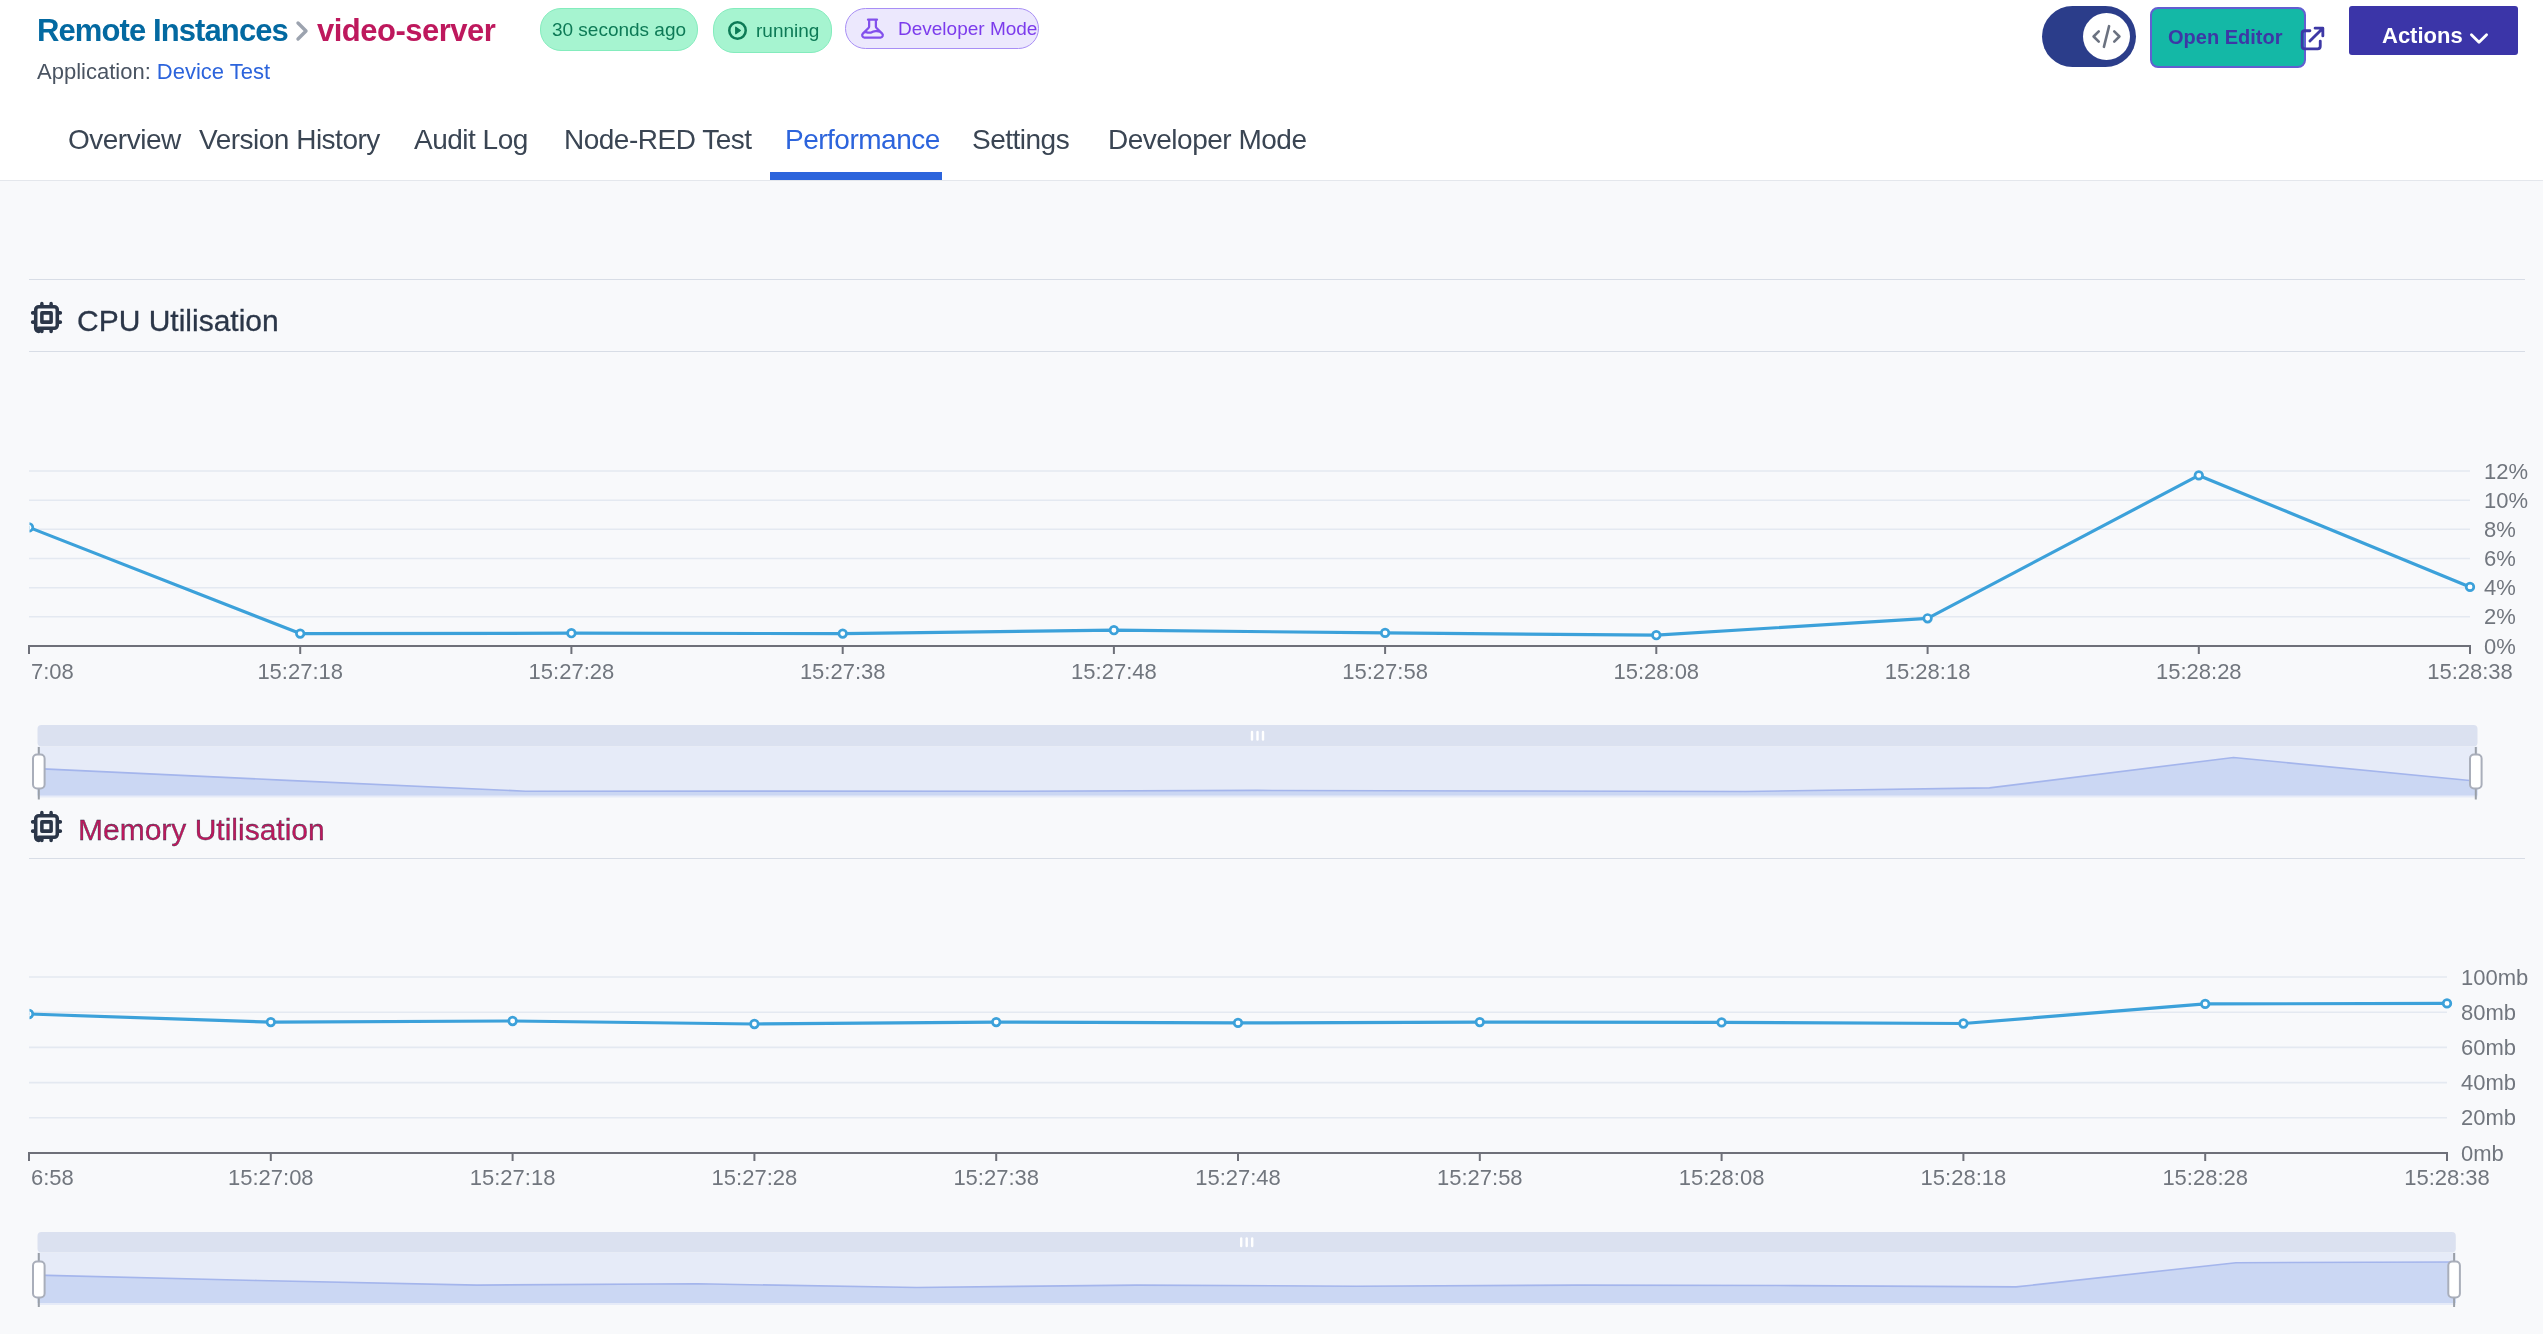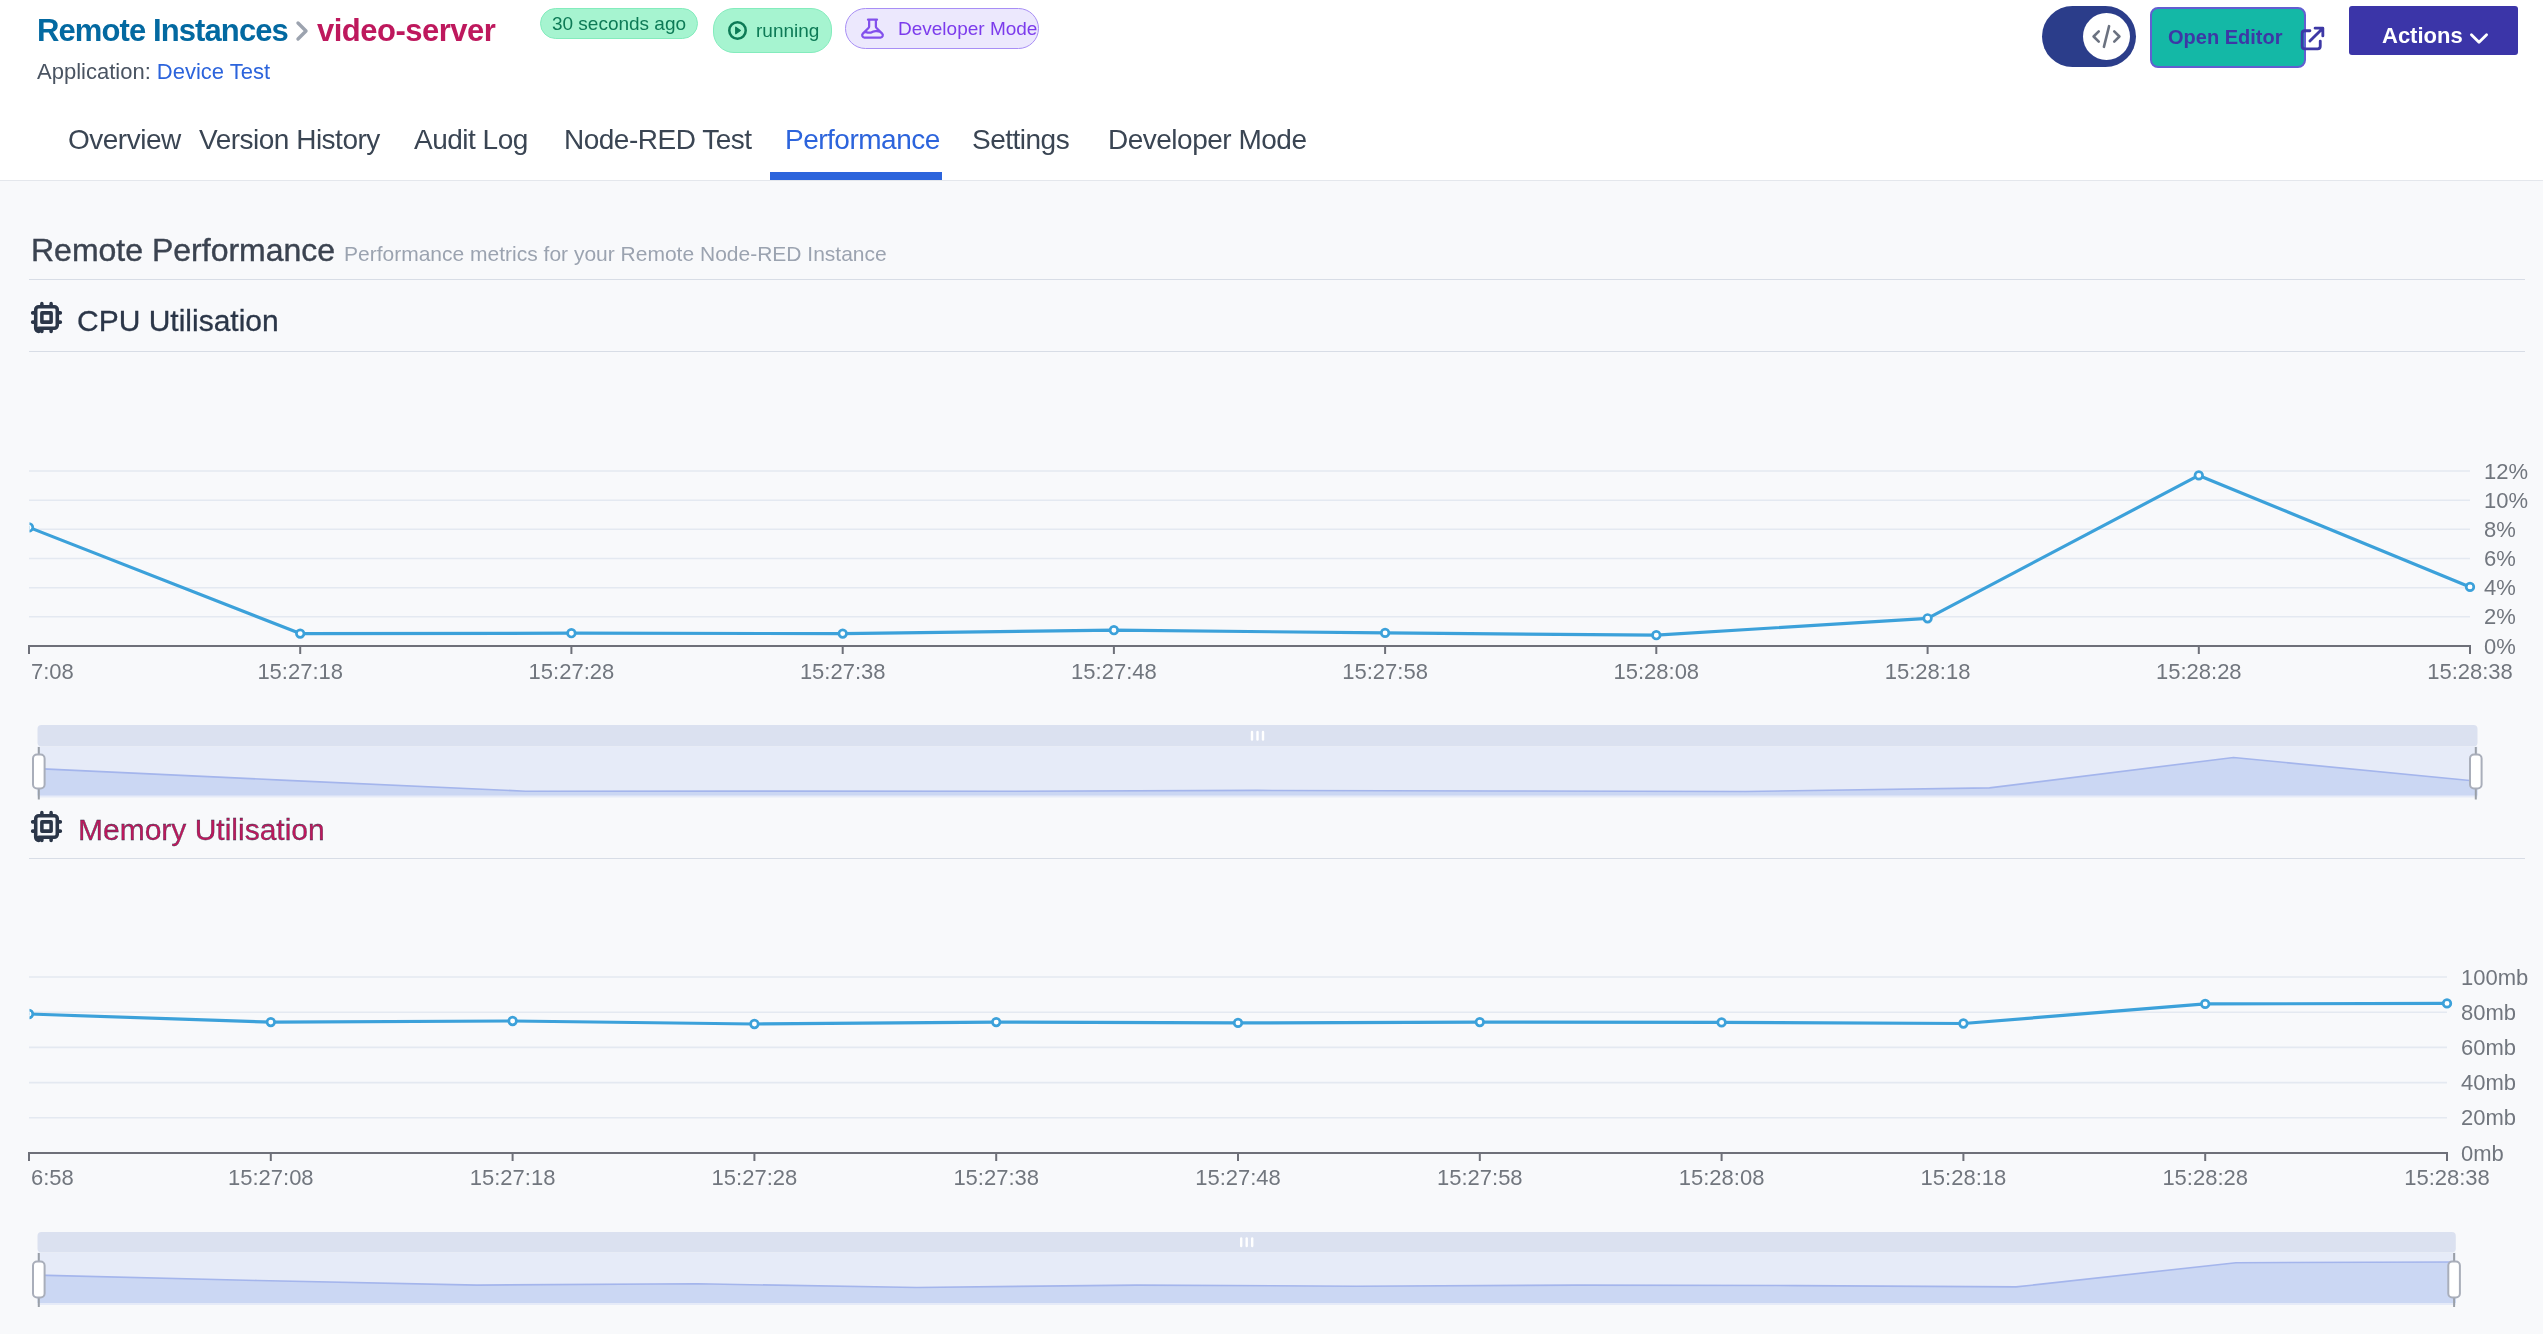--- a/index.html
+++ b/index.html
@@ -12,21 +12,21 @@
 <div class="page">
   <div class="abs" style="left:0; top:181px; width:2543px; height:1153px; background:#f8f9fb;"></div>
   <div class="abs" style="left:0; top:180px; width:2543px; height:1px; background:#e4e7ec;"></div>
 
   <div class="abs" style="left:37px; top:13px; font-size:31px; font-weight:700; letter-spacing:-0.9px; color:#0369a1;">Remote Instances</div>
   <svg class="abs" style="left:291px; top:16px;" width="22" height="30" viewBox="0 0 22 30">
       <path d="M7 7l8 8-8 8" fill="none" stroke="#9ca3af" stroke-width="3.4" stroke-linecap="round" stroke-linejoin="round"></path>
     </svg>
   <div class="abs" style="left:317px; top:13px; font-size:31px; font-weight:700; letter-spacing:-0.5px; color:#be185d;">video-server</div>
 
-  <div class="abs" style="left:540px; top:8px; width:158px; height:31px; background:#a6f4d0; border:1px solid #84ecbd; border-radius:21px; display:flex; align-items:center; justify-content:center; font-size:19px; color:#0d7a56;">30 seconds ago</div>
+  <div class="abs" style="left:540px; top:8px; width:158px; height:43px; background:#a6f4d0; border:1px solid #84ecbd; border-radius:21px; display:flex; align-items:center; justify-content:center; font-size:19px; color:#0d7a56;">30 seconds ago</div>
   <div class="abs" style="left:713px; top:8px; width:119px; height:45px; background:#a6f4d0; border:1px solid #84ecbd; border-radius:21px; display:flex; align-items:center; gap:8px; padding-left:13px; font-size:19px; color:#0d7a56;">
     <svg width="21" height="21" viewBox="0 0 24 24">
         <circle cx="12" cy="12" r="9.4" fill="none" stroke="#0d7a56" stroke-width="2.9"></circle>
         <path d="M10 8.3l5.2 3.7-5.2 3.7z" fill="#0d7a56" stroke="#0d7a56" stroke-width="1.5" stroke-linejoin="round"></path>
       </svg>
     <span>running</span>
   </div>
   <div class="abs" style="left:845px; top:8px; width:194px; height:41px; background:#ece8fd; border:1.5px solid #a88ef5; border-radius:21px; display:flex; align-items:center; gap:12px; padding-left:13px; font-size:19px; color:#7c3bec;">
     <svg width="27" height="27" viewBox="0 0 24 24">
         <path d="M19.428 15.428a2 2 0 00-1.022-.547l-2.387-.477a6 6 0 00-3.86.517l-.318.158a6 6 0 01-3.86.517L6.05 15.21a2 2 0 00-1.806.547M8 4h8l-1 1v5.172a2 2 0 00.586 1.414l5 5c1.26 1.26.367 3.414-1.415 3.414H4.828c-1.782 0-2.674-2.154-1.414-3.414l5-5A2 2 0 009 10.172V5L8 4z" fill="none" stroke="#8250ec" stroke-width="2" stroke-linecap="round" stroke-linejoin="round"></path>
@@ -60,21 +60,20 @@
     <span class="abs" style="left:68px;">Overview</span>
     <span class="abs" style="left:199px;">Version History</span>
     <span class="abs" style="left:414px;">Audit Log</span>
     <span class="abs" style="left:564px;">Node-RED Test</span>
     <span class="abs" style="left:785px; color:#2c64dc;">Performance</span>
     <span class="abs" style="left:972px;">Settings</span>
     <span class="abs" style="left:1108px;">Developer Mode</span>
   </div>
   <div class="abs" style="left:770px; top:172px; width:172px; height:8px; background:#2c64dc;"></div>
 
-  <div class="abs" style="left:31px; top:232px; font-size:32px; color:#3b4350; -webkit-text-stroke:0.4px #3b4350;">Remote Performance <span style="font-size:21px; color:#9ba3b0; -webkit-text-stroke:0px transparent;"> Performance metrics for your Remote Node-RED Instance</span></div>
   <div class="abs" style="left:29px; top:279px; width:2496px; height:0; border-top:1.5px solid #d8dde6;"></div>
 
   <svg class="abs" style="left:28px; top:299px;" width="37" height="37" viewBox="0 0 24 24">
       <path d="M9 3v2m6-2v2M9 19v2m6-2v2M5 9H3m2 6H3m18-6h-2m2 6h-2M7 19h10a2 2 0 002-2V7a2 2 0 00-2-2H7a2 2 0 00-2 2v12a2 2 0 002 2zM9 9h6v6H9V9z" fill="none" stroke="#2b3648" stroke-width="2.3" stroke-linecap="round" stroke-linejoin="round"></path>
     </svg>
   <div class="abs" style="left:77px; top:304px; font-size:30px; color:#2b3648; -webkit-text-stroke:0.3px #2b3648;">CPU Utilisation</div>
   <div class="abs" style="left:29px; top:351px; width:2496px; height:0; border-top:1.5px solid #d8dde6;"></div>
 
   <svg class="abs" style="left:28px; top:808px;" width="37" height="37" viewBox="0 0 24 24">
       <path d="M9 3v2m6-2v2M9 19v2m6-2v2M5 9H3m2 6H3m18-6h-2m2 6h-2M7 19h10a2 2 0 002-2V7a2 2 0 00-2-2H7a2 2 0 00-2 2v12a2 2 0 002 2zM9 9h6v6H9V9z" fill="none" stroke="#2b3648" stroke-width="2.3" stroke-linecap="round" stroke-linejoin="round"></path>

